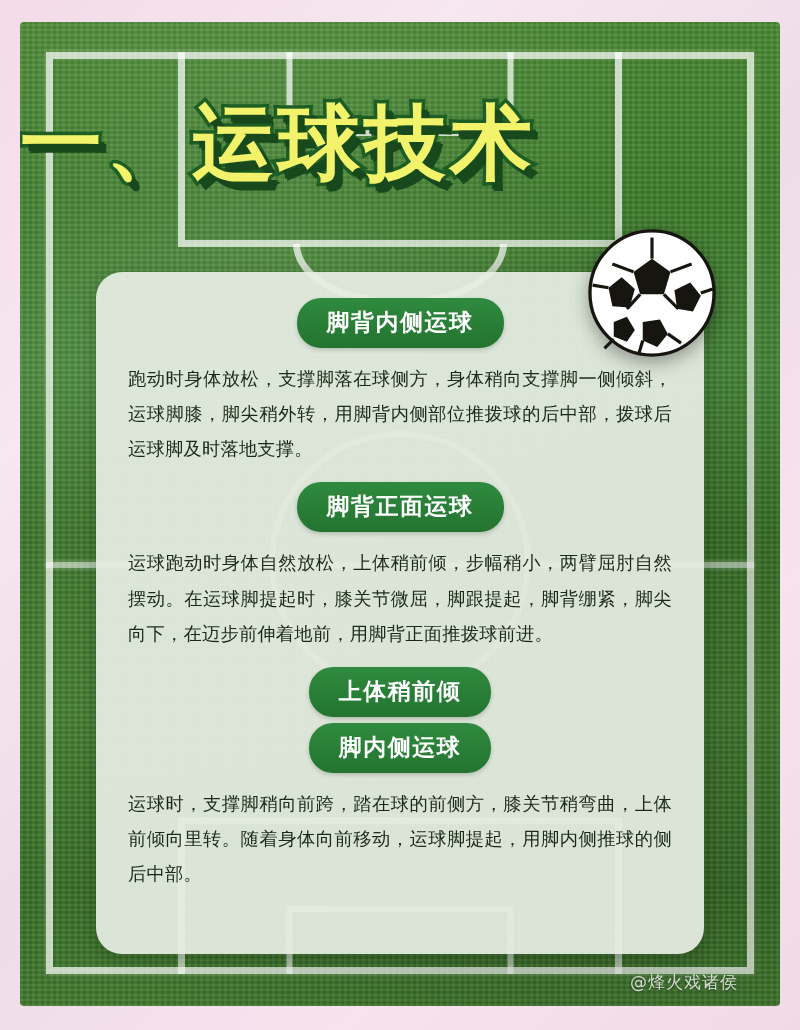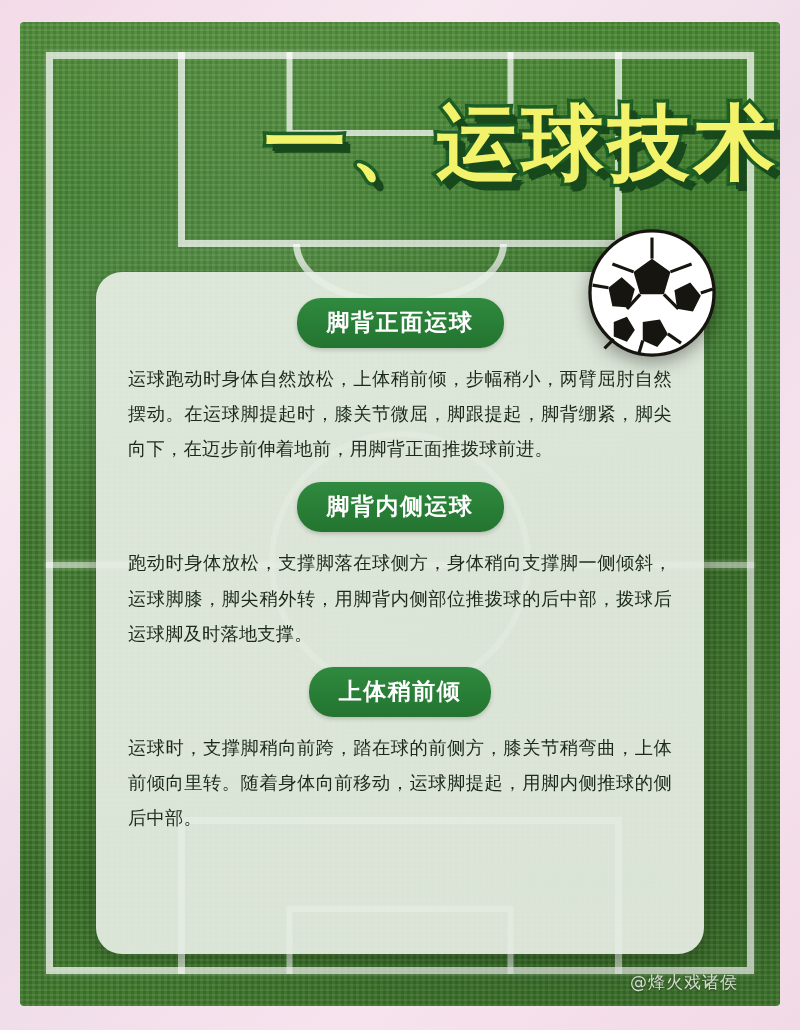--- a/index.html
+++ b/index.html
@@ -107,21 +107,21 @@
     width: 250px; height: 250px;
     border: 6px solid rgba(255,255,255,0.45);
     border-radius: 50%;
   }
 
   
   .title {
     position: absolute;
     top: 78px;
     left: 0; right: 0;
-    text-align: right;
+    text-align: left;
     z-index: 6;
   }
   .title-text {
     display: inline-block;
     font-family: "DejaVu Sans", "Liberation Sans", sans-serif;
     font-size: 82px;
     font-weight: 700;
     letter-spacing: 4px;
     color: #f2f36a;
     line-height: 1.05;
@@ -240,39 +240,42 @@
         <path d="M21 85 L14 92"></path>
         <path d="M17 46 L5 44"></path>
         <path d="M87 50 L96 47"></path>
       </g>
     </svg>
 
     <div class="card">
 
       <div class="section">
         <div class="pill-wrap">
+          <span class="pill">脚背内侧运球</span>
+        </div>
+        <p class="body-text">跑动时身体放松，支撑脚落在球侧方，身体稍向支撑脚一侧倾斜，运球脚膝，脚尖稍外转，用脚背内侧部位推拨球的后中部，拨球后运球脚及时落地支撑。</p>
+      </div>
+
+      <div class="section">
+        <div class="pill-wrap">
           <span class="pill">脚背正面运球</span>
         </div>
         <p class="body-text">运球跑动时身体自然放松，上体稍前倾，步幅稍小，两臂屈肘自然摆动。在运球脚提起时，膝关节微屈，脚跟提起，脚背绷紧，脚尖向下，在迈步前伸着地前，用脚背正面推拨球前进。</p>
       </div>
 
       <div class="section">
         <div class="pill-wrap">
-          <span class="pill">脚背内侧运球</span>
-        </div>
-        <p class="body-text">跑动时身体放松，支撑脚落在球侧方，身体稍向支撑脚一侧倾斜，运球脚膝，脚尖稍外转，用脚背内侧部位推拨球的后中部，拨球后运球脚及时落地支撑。</p>
-      </div>
-
-      <div class="section">
-        <div class="pill-wrap">
           <span class="pill">上体稍前倾</span>
         </div>
       </div>
 
       <div class="section">
+        <div class="pill-wrap">
+          <span class="pill">脚内侧运球</span>
+        </div>
         <p class="body-text">运球时，支撑脚稍向前跨，踏在球的前侧方，膝关节稍弯曲，上体前倾向里转。随着身体向前移动，运球脚提起，用脚内侧推球的侧后中部。</p>
       </div>
 
     </div>
 
     <div class="watermark">
       <span>@烽火戏诸侯</span>
     </div>
 
   </div>

